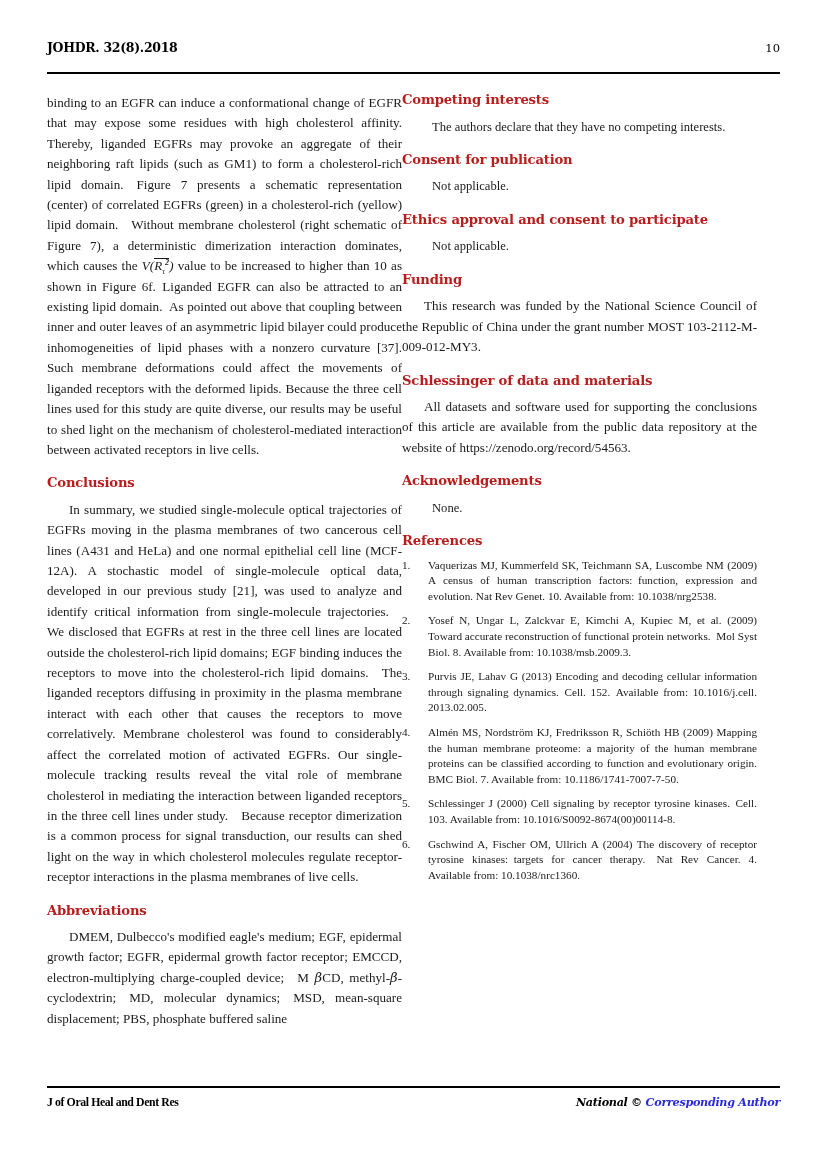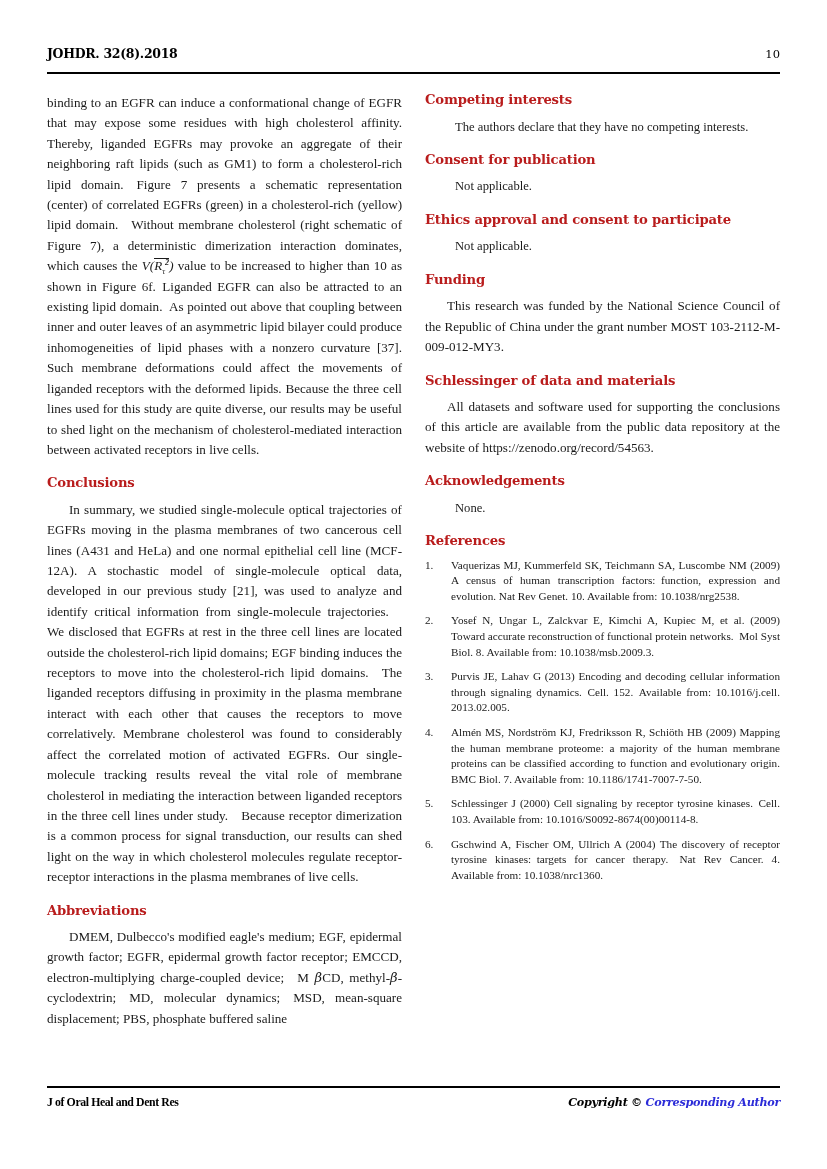--- a/index.html
+++ b/index.html
@@ -22,21 +22,21 @@
     width: 827px;
     height: 1169px;
     box-sizing: border-box;
     padding: 0;
   }
 
   
   .header {
     position: absolute;
     left: 47px;
-    top: 46px;
+    top: 40px;
     width: 733px;
     display: flex;
     align-items: flex-end;
     justify-content: space-between;
   }
   .header-journal {
     font-family: "DejaVu Serif", "Liberation Serif", serif;
     font-weight: bold;
     font-size: 12.5px;
     letter-spacing: -0.3px;
@@ -56,21 +56,20 @@
     background: #000;
   }
 
   
   .columns {
     position: absolute;
     left: 47px;
     top: 93px;
     width: 733px;
     display: flex;
-    gap: 23px;
   }
   .col {
     width: 355px;
   }
 
   h2.section-head {
     color: #b91c1c;
     font-family: "DejaVu Serif", "Liberation Serif", serif;
     font-weight: bold;
     font-size: 13.2px;
@@ -247,16 +246,16 @@
             <div class="ref-text">Gschwind A, Fischer OM, Ullrich A (2004) The discovery of receptor tyrosine kinases: targets for cancer therapy. Nat Rev Cancer. 4. Available from: 10.1038/nrc1360.</div>
           </div>
         </div>
 
     </div>
   </div>
 
   <div class="footer-rule"></div>
   <div class="footer">
     <div class="footer-left">J of Oral Heal and Dent Res</div>
-    <div class="footer-right"><span>Copyright © </span><span class="footer-link">Corresponding Author</span></div>
+    <div class="footer-right"><span>National © </span><span class="footer-link">Corresponding Author</span></div>
   </div>
 
 </div>
 
 </body></html>

